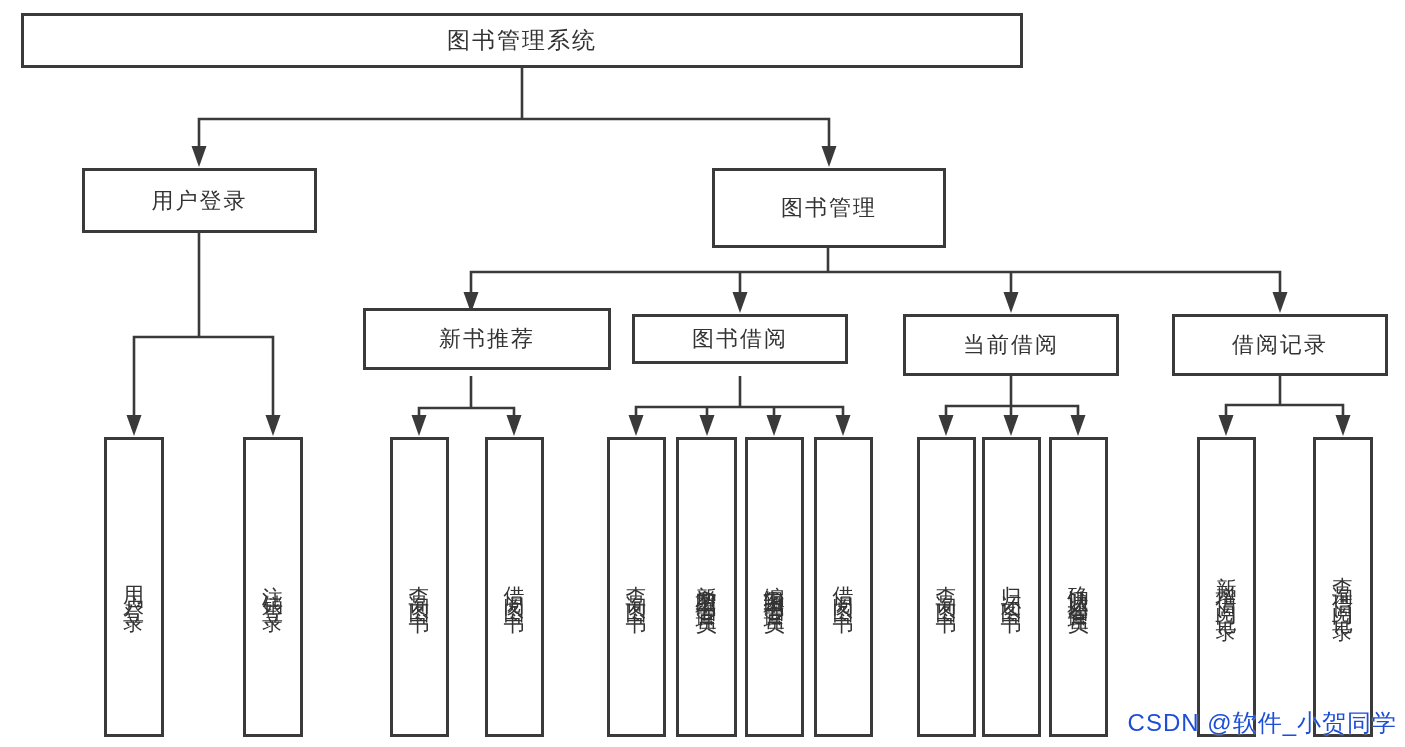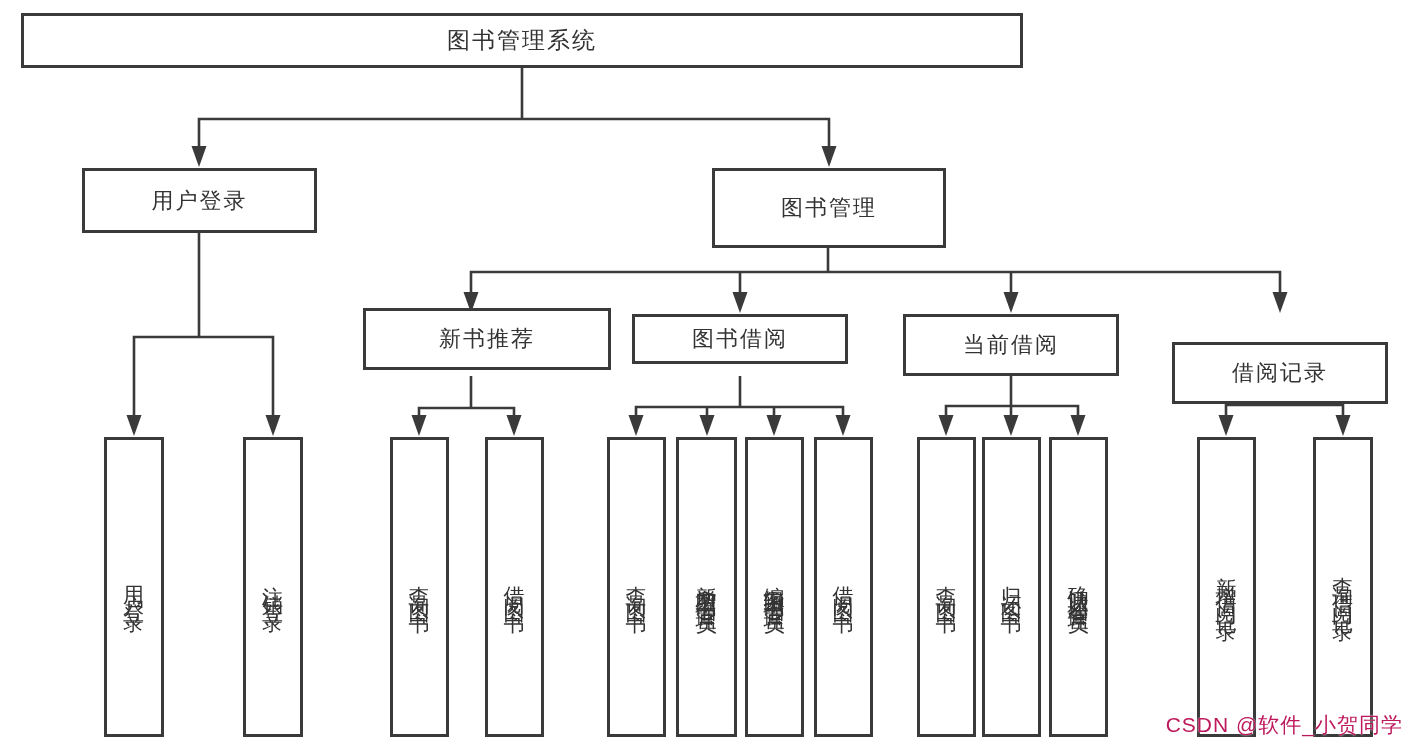--- a/index.html
+++ b/index.html
@@ -26,23 +26,23 @@
   .vtext{
     writing-mode:vertical-rl;
     text-orientation:mixed;
     letter-spacing:9px;
     line-height:1;
     white-space:nowrap;
   }
   .leaf.long .vtext{letter-spacing:4px;}
   .watermark{
     position:absolute;
-    right:2px;bottom:8px;
-    font-size:21px;
-    color:#be185d;
+    right:8px;bottom:8px;
+    font-size:24px;
+    color:#1d4ed8;
     letter-spacing:1px;
     z-index:3;
     text-shadow:0 0 2px #ffffff;
   }
 </style>
 </head>
 <body>
 
 <div class="canvas">
 
@@ -102,21 +102,21 @@
 
   <div class="node branch" style="left:363px;top:308px;width:248px;height:62px;">
     <span>新书推荐</span>
   </div>
   <div class="node branch" style="left:632px;top:314px;width:216px;height:50px;">
     <span>图书借阅</span>
   </div>
   <div class="node branch" style="left:903px;top:314px;width:216px;height:62px;">
     <span>当前借阅</span>
   </div>
-  <div class="node branch" style="left:1172px;top:314px;width:216px;height:62px;margin-top:28px;">
+  <div class="node branch" style="left:1172px;top:314px;width:216px;height:62px;">
     <span>借阅记录</span>
   </div>
 
   <div class="node leaf" style="left:104px;top:437px;width:60px;height:300px;">
     <span class="vtext">用户登录</span>
   </div>
   <div class="node leaf" style="left:243px;top:437px;width:60px;height:300px;">
     <span class="vtext">注销登录</span>
   </div>
   <div class="node leaf" style="left:390px;top:437px;width:59px;height:300px;">

